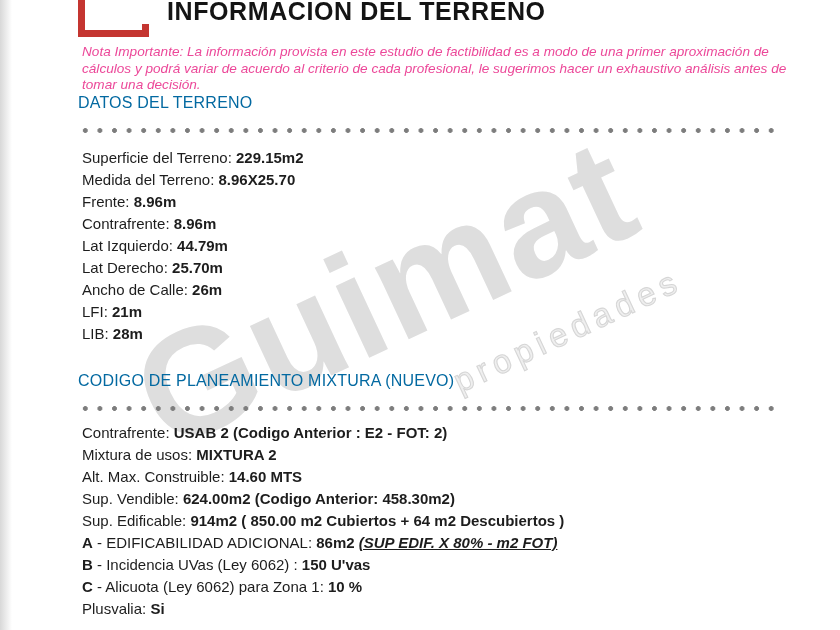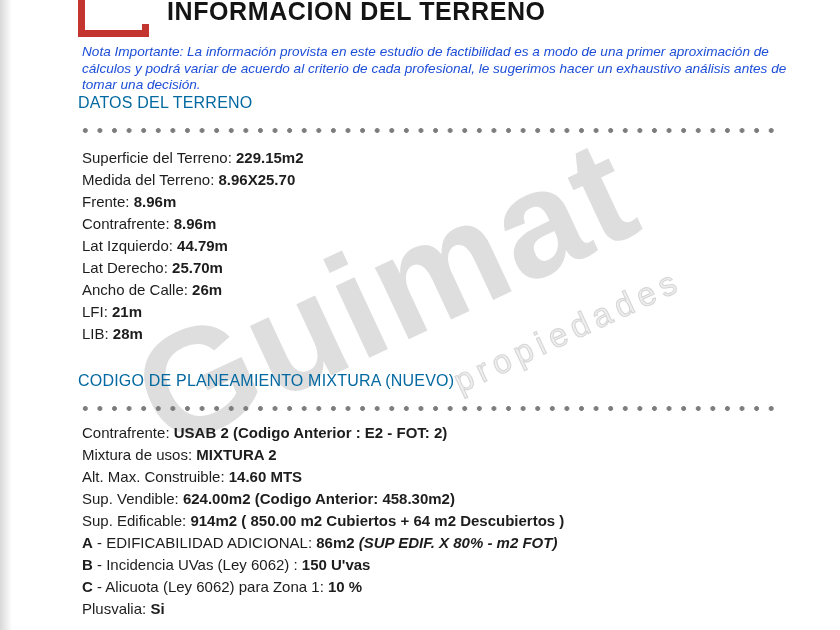--- a/index.html
+++ b/index.html
@@ -19,35 +19,35 @@
   }
   .logo-corner::after{
     content:"";position:absolute;right:0;bottom:-7px;width:7px;height:13px;background:#c43530;
   }
   .doc-title{
     position:absolute;left:167px;top:-4px;line-height:30px;z-index:2;
     font-size:25px;font-weight:bold;letter-spacing:0.6px;color:#141414;white-space:nowrap;
   }
   .note{
     position:absolute;left:82px;top:44px;width:718px;z-index:2;
-    font-size:13.6px;font-style:italic;line-height:16.5px;color:#1d4ed8;
+    font-size:13.6px;font-style:italic;line-height:16.5px;color:#ec4899;
   }
   .section-heading{
     position:absolute;left:78px;z-index:2;font-size:16px;font-weight:400;
     color:#0369a1;letter-spacing:0.2px;white-space:nowrap;
   }
   .dots{
     position:absolute;left:78px;width:696px;height:7px;z-index:2;
     background-image:radial-gradient(circle at center,#7d7d7d 0 2.1px,rgba(0,0,0,0) 2.7px);
     background-size:14.6px 7px;background-repeat:repeat-x;background-position:0 50%;
   }
   .rows{position:absolute;left:82px;z-index:2;font-size:15px;}
   .rows .row{height:22px;line-height:22px;white-space:nowrap;}
   .bold{font-weight:bold;}
-  .italic{font-style:italic;}
+  .italic{font-style:italic;text-decoration:underline;}
   
   .watermark-main{
     position:absolute;left:95px;top:218px;width:580px;z-index:1;text-align:center;
     font-size:150px;font-weight:bold;line-height:1;color:#dedede;letter-spacing:2px;
     transform:rotate(-25deg);user-select:none;pointer-events:none;
   }
   .watermark-sub{
     position:absolute;left:442px;top:303px;width:290px;z-index:1;
     font-size:33px;letter-spacing:6px;color:#efefef;-webkit-text-stroke:1.1px #d6d6d6;
     transform:rotate(-25deg);user-select:none;pointer-events:none;white-space:nowrap;

